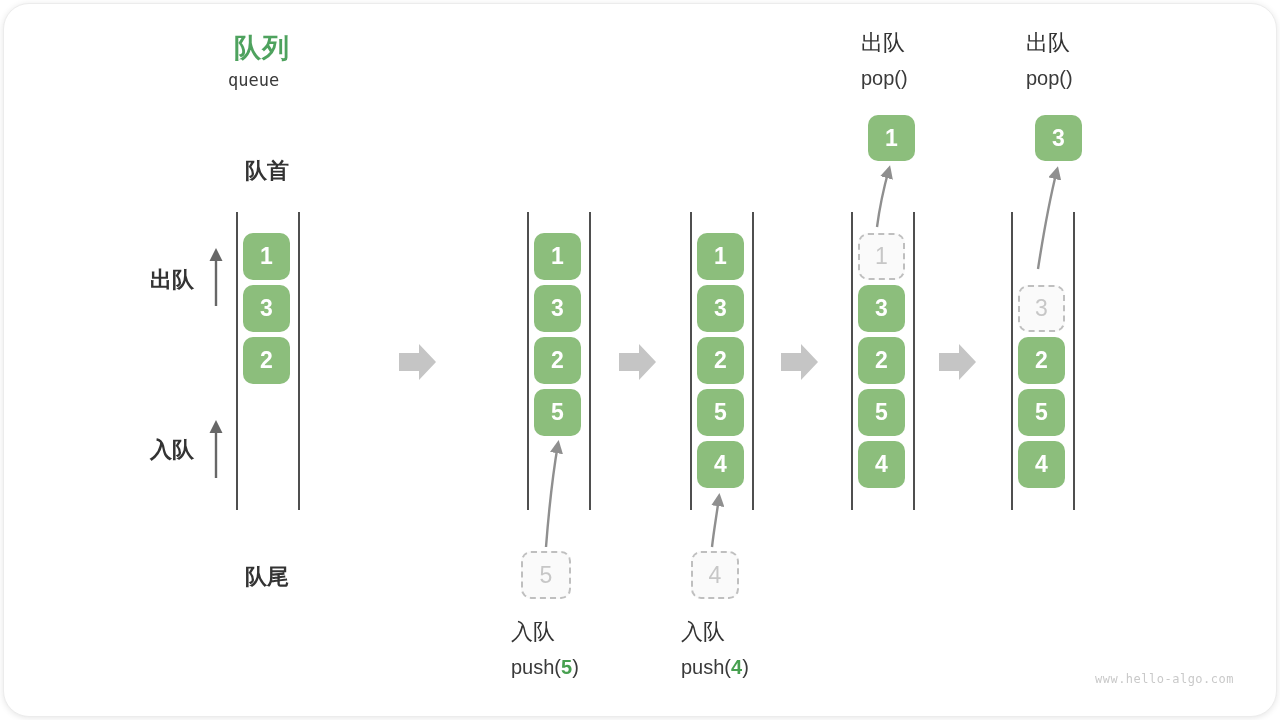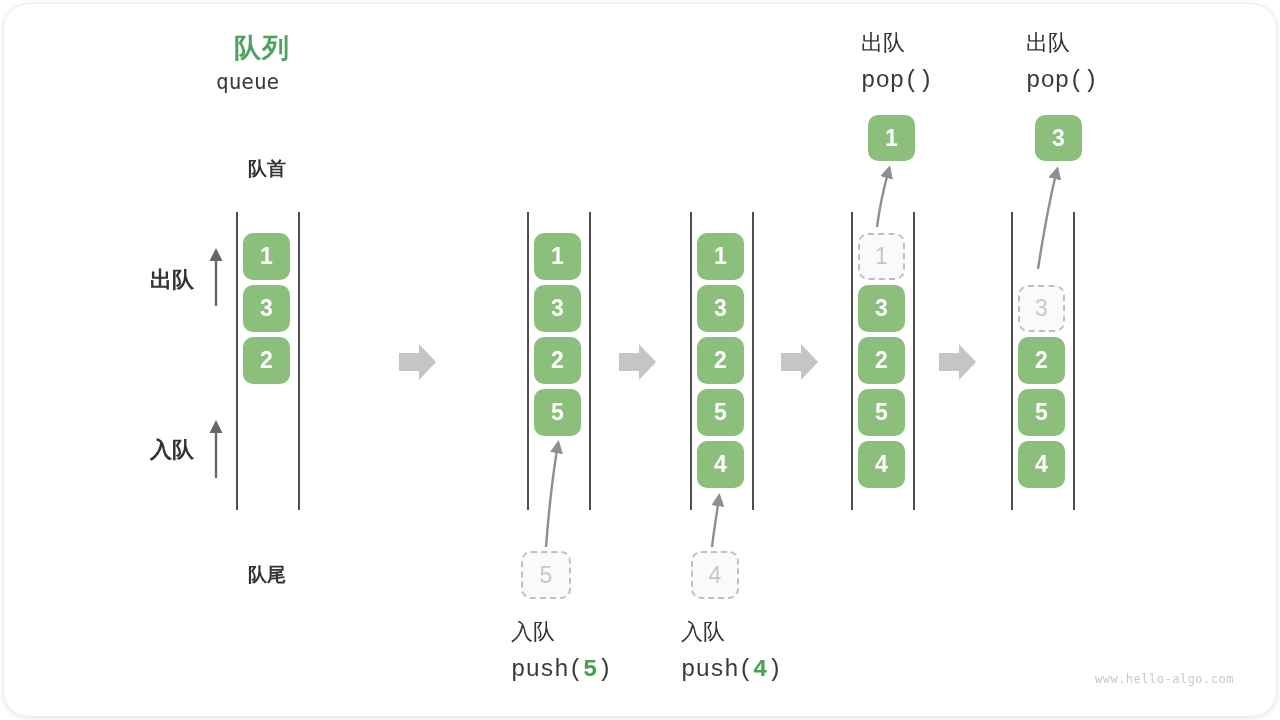--- a/index.html
+++ b/index.html
@@ -5,38 +5,38 @@
   html,body{margin:0;padding:0;background:#ffffff;}
   body{width:1280px;height:720px;position:relative;overflow:hidden;
        font-family:"Liberation Sans",sans-serif;}
   .card{position:absolute;inset:3px;background:#ffffff;border-radius:26px;
         border:1px solid #ececec;box-shadow:0 1px 6px rgba(0,0,0,0.10);}
   .abs{position:absolute;}
   .cjk{color:#333333;}
   .mono{font-family:"DejaVu Sans Mono","Liberation Mono",monospace;color:#3a3a3a;}
 
   #title{left:234px;top:30px;font-size:27px;font-weight:bold;color:#4EA25E;letter-spacing:1px;}
-  #subtitle{left:216px;top:70px;font-size:21px;}
-  #front-label,#rear-label{left:207px;width:120px;text-align:center;font-size:19px;font-weight:bold;}
+  #subtitle{left:228px;top:70px;font-size:17px;}
+  #front-label,#rear-label{left:207px;width:120px;text-align:center;font-size:22px;font-weight:bold;}
   #front-label{top:156px;}
   #rear-label{top:562px;}
   #dequeue-side{left:150px;top:265px;font-size:22px;font-weight:bold;}
   #enqueue-side{left:150px;top:435px;font-size:22px;font-weight:bold;}
 
   .ch-line{position:absolute;width:1.5px;background:#4f4f4f;}
 
   .qbox{position:absolute;width:47px;height:47px;border-radius:10px;background:#8CBE7C;
         color:#ffffff;font-size:23px;font-weight:600;display:flex;align-items:center;
         justify-content:center;box-sizing:border-box;}
   .qbox.ghost{background:#fafafa;border:2px dashed #bfbfbf;color:#c7c7c7;font-weight:500;}
 
   .op-group{position:absolute;}
   .op-group .cn{font-size:22px;color:#333333;}
-  .op-group .code{font-family:Liberation Mono, monospace;
-                  font-size:24px;color:#3a3a3a;margin-top:9px;}
+  .op-group .code{font-family:Liberation Sans, sans-serif;
+                  font-size:20px;color:#3a3a3a;margin-top:9px;}
   .op-group .code .arg{color:#47A050;font-weight:bold;}
 
   #ghost5{left:521px;top:551px;width:50px;height:48px;}
   #ghost4{left:691px;top:551px;width:48px;height:48px;}
 
   #watermark{right:46px;top:672px;font-size:12px;color:#c9c9c9;letter-spacing:0.5px;}
 
   svg#arrows{position:absolute;left:0;top:0;pointer-events:none;}
 </style>
 </head>

